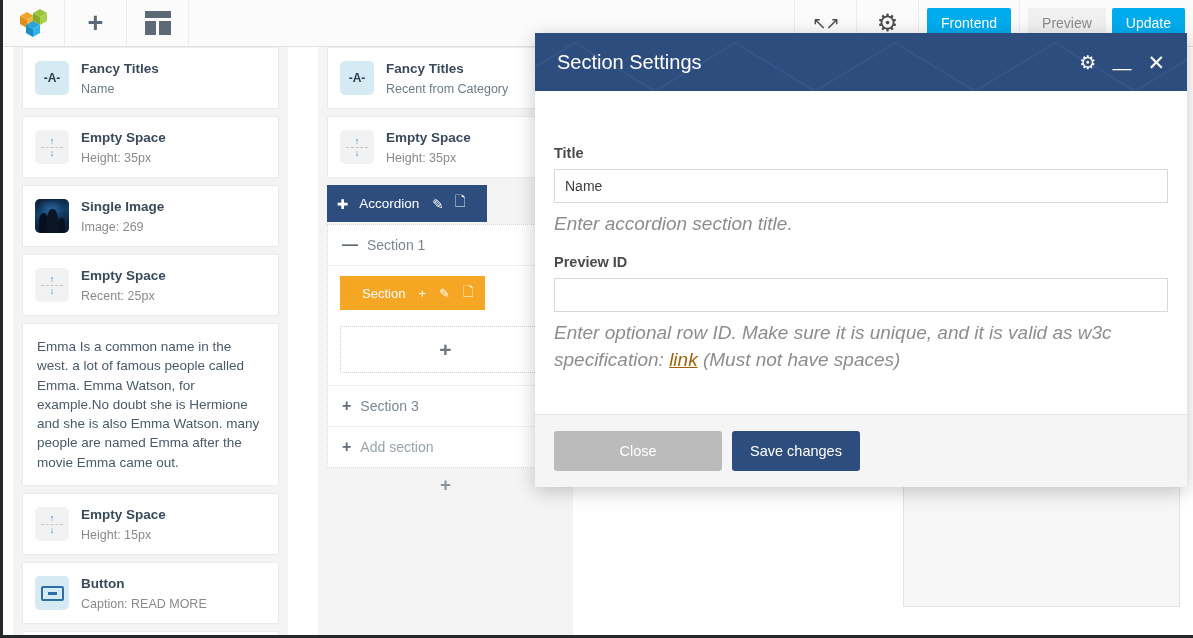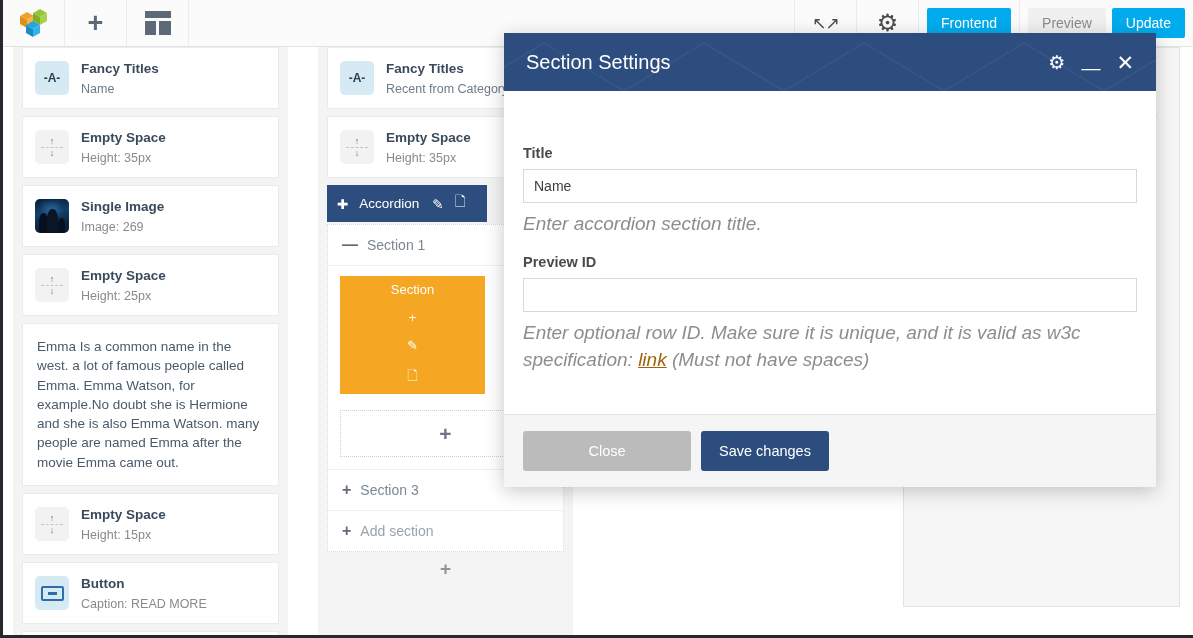--- a/index.html
+++ b/index.html
@@ -173,29 +173,28 @@
     align-items: center;
     gap: 11px;
     font-size: 13.5px;
     box-sizing: border-box;
     width: 160px;
   }
   .bar-accordion .lbl { margin-right: 2px; }
   .bar-section {
     background: #f5a623;
     color: #ffffff;
-    padding: 6px 10px;
+    padding: 6px 22px;
     display: flex;
     align-items: center;
     gap: 13px;
     font-size: 13px;
     box-sizing: border-box;
     width: 145px;
     margin-left: 0;
-    flex-direction: column;
   }
   .acc-wrap {
     margin-top: 6px;
     position: relative;
   }
   .acc-outer {
     border: 1px dotted #d8d8d8;
     background: #ffffff;
     padding: 0;
     box-sizing: border-box;
@@ -280,21 +279,21 @@
     box-sizing: border-box;
     cursor: pointer;
     font-family: "Liberation Sans", sans-serif;
   }
   .rp-select .car { font-size: 9px; color: #222; }
   .rp-group { margin-bottom: 16px; }
 
   
   .modal {
     position: absolute;
-    left: 501px;
+    left: 532px;
     top: 33px;
     width: 652px;
     background: #ffffff;
     box-shadow: 0 4px 18px rgba(0,0,0,0.22);
     box-sizing: border-box;
     z-index: 50;
   }
   .modal-head {
     height: 58px;
     background: #2d4d7e;
@@ -469,21 +468,21 @@
         </div>
 
         <div class="el-card">
           <span class="el-icon ic-space">
             <span>↑</span>
               <span class="dash"></span>
               <span>↓</span>
           </span>
           <span class="el-text">
             <span class="el-name">Empty Space</span><br>
-            <span class="el-sub">Height: 25px</span>
+            <span class="el-sub">Recent: 25px</span>
           </span>
         </div>
 
         <div class="text-card">Emma Is a common name in the west. a lot of famous people called Emma. Emma Watson, for example.No doubt she is Hermione and she is also Emma Watson. many people are named Emma after the movie Emma came out.</div>
 
         <div class="el-card">
           <span class="el-icon ic-space">
             <span>↑</span>
               <span class="dash"></span>
               <span>↓</span>

